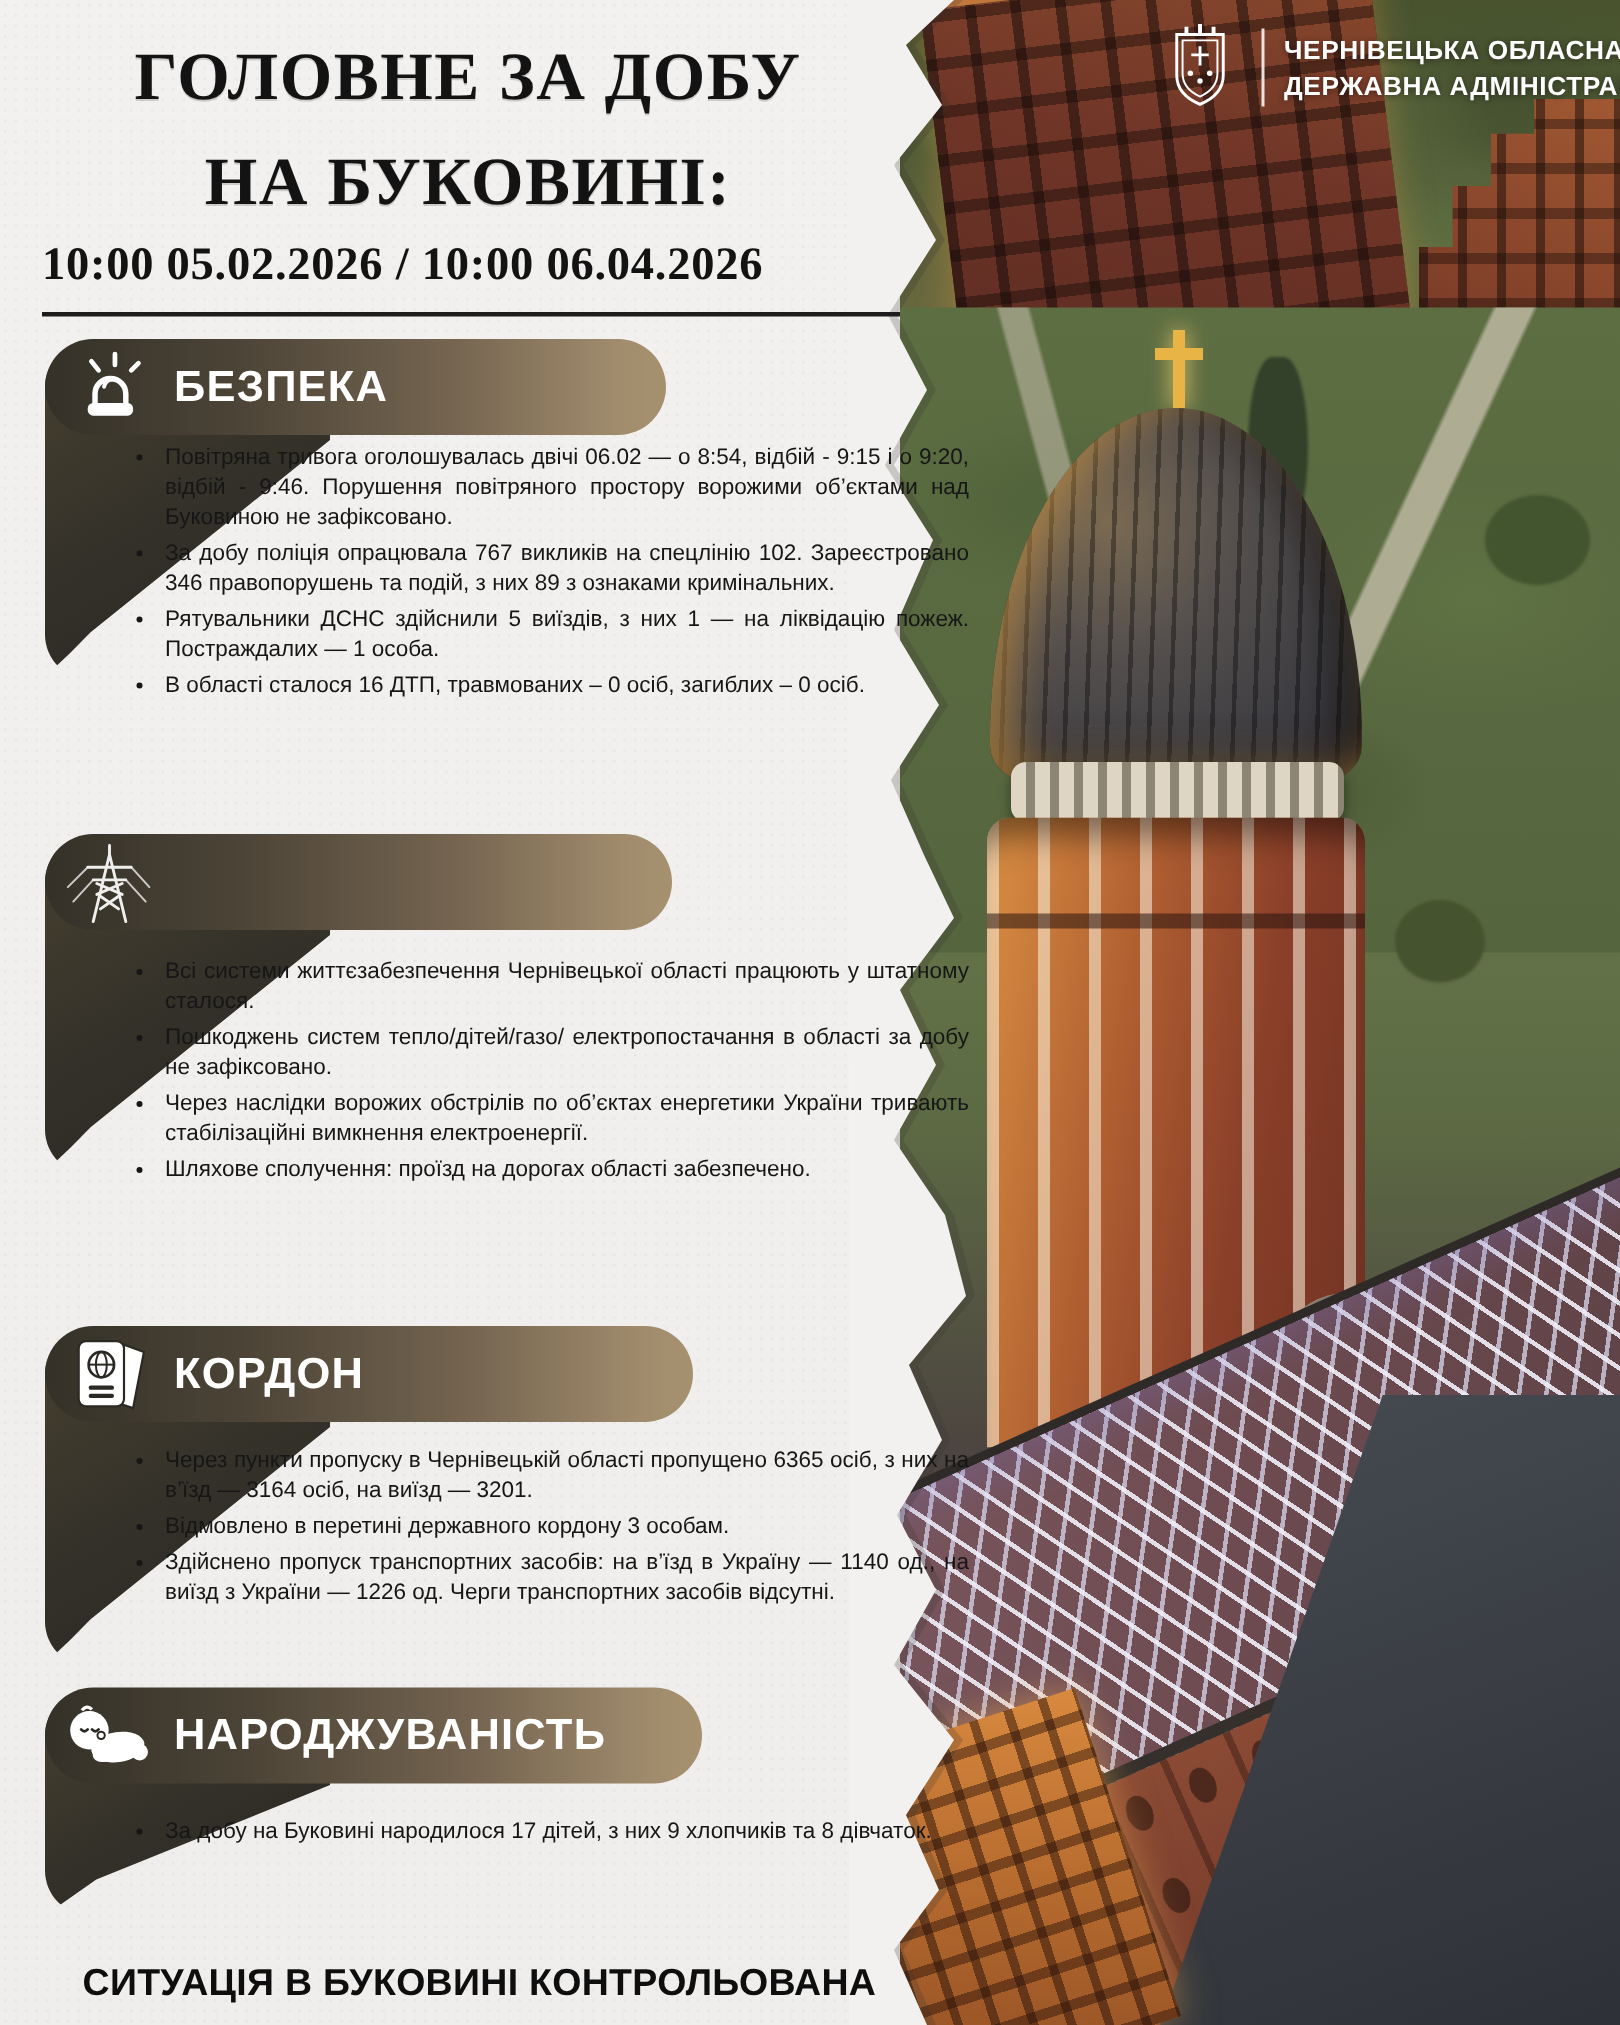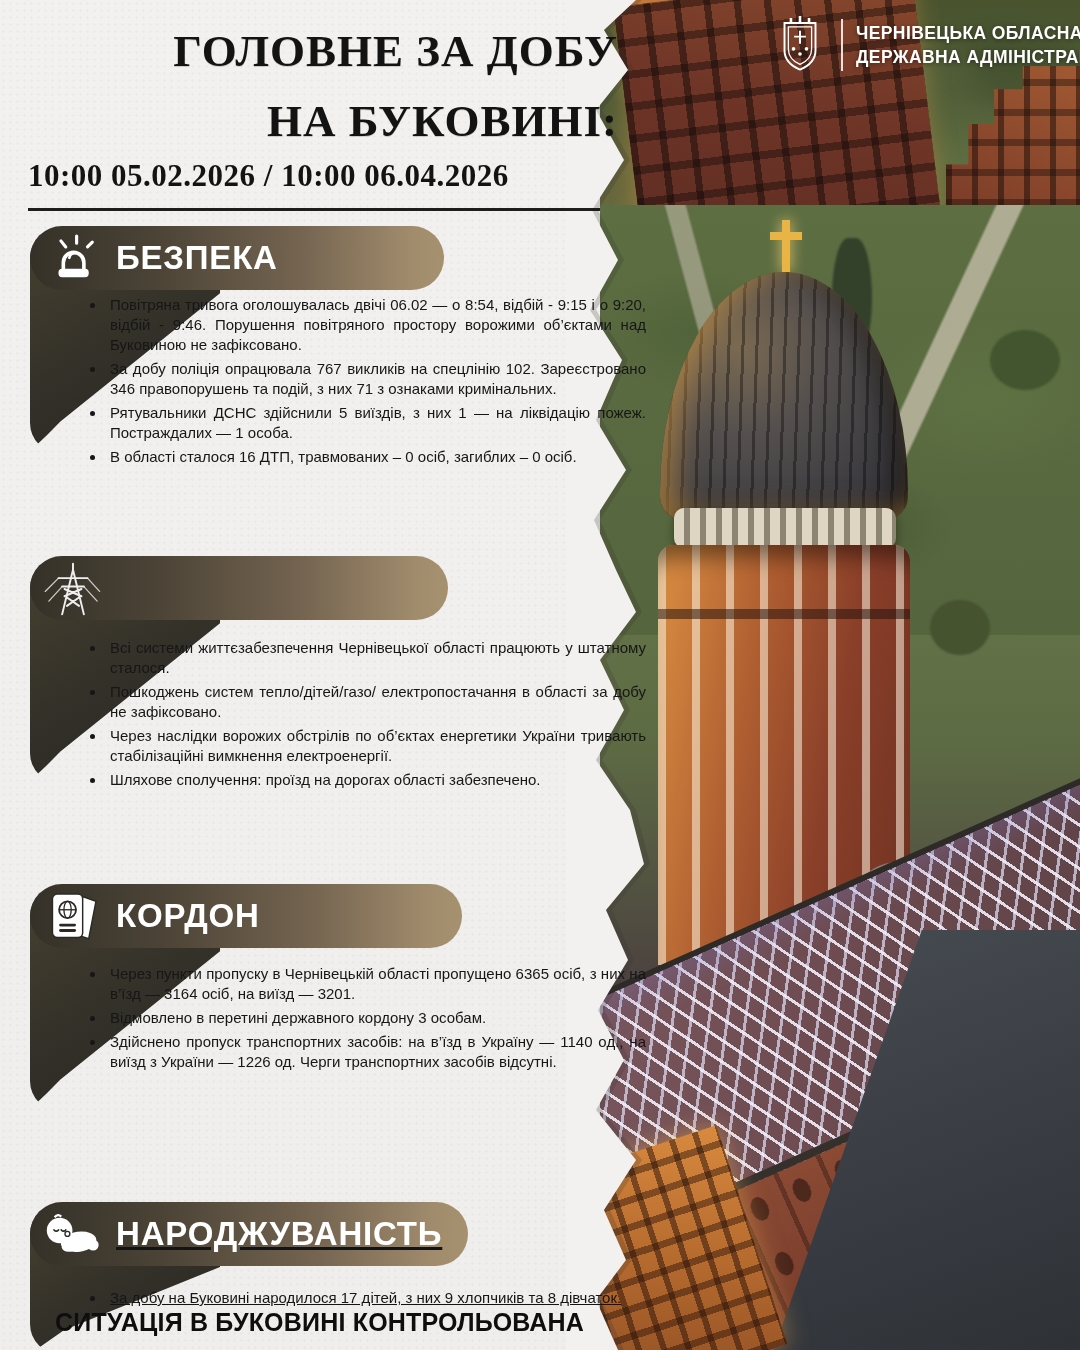--- a/index.html
+++ b/index.html
@@ -11,52 +11,52 @@
       linear-gradient(180deg,#f2f1ef 0%,#efeeec 100%);
     background-size:7px 7px,100% 100%;
     font-family:"Liberation Sans",sans-serif;
     color:#141414;
   }
 
   
   .left-col{position:absolute;left:0;top:0;width:660px;height:1350px;z-index:5;}
 
   .title{
-    position:absolute;top:16px;left:6px;width:612px;text-align:right;
+    position:absolute;top:16px;left:6px;width:612px;text-align:center;
     font-family:"Liberation Serif",serif;font-weight:700;
     font-size:45px;line-height:70px;letter-spacing:1px;color:#131313;
     text-shadow:0 1px 0 rgba(0,0,0,.15);
   }
   .date-line{
     position:absolute;top:158px;left:28px;width:572px;
     font-family:"Liberation Serif",serif;font-weight:700;
     font-size:31px;letter-spacing:.5px;color:#131313;
     padding-bottom:14px;border-bottom:3px solid #1d1d1d;
   }
 
   .section{position:absolute;left:30px;width:618px;}
-  .sec-1{top:226px;} .sec-2{top:556px;} .sec-3{top:884px;} .sec-4{top:1202px;text-decoration:underline;}
+  .sec-1{top:226px;} .sec-2{top:556px;} .sec-3{top:884px;} .sec-4{top:1125px;}
 
   .tab{
     position:absolute;left:0;top:2px;width:190px;height:225px;
     background:linear-gradient(150deg,#46412f 0%,#35322a 45%,#262520 100%);
     border-radius:30px;
     clip-path:polygon(0 0,100% 0,100% 29%,16% 86%,9% 92%,4% 96%,0 100%);
     z-index:1;
   }
   .sec-4 .tab{height:150px;clip-path:polygon(0 0,100% 0,100% 42%,18% 84%,9% 92%,0 100%);}
 
   .pill{
     position:relative;z-index:3;height:64px;display:flex;align-items:center;
     padding-left:86px;border-radius:32px;
     background:linear-gradient(90deg,#343128 0%,#4b4336 30%,#746450 65%,#a08b6c 92%,#a6916f 100%);
   }
   .sec-1 .pill{width:328px;} .sec-2 .pill{width:332px;} .sec-3 .pill{width:346px;} .sec-4 .pill{width:352px;}
   .pill-label{
-    color:#fff;font-weight:700;font-size:33px;letter-spacing:.8px;white-space:nowrap;
+    color:#fff;font-weight:700;font-size:29px;letter-spacing:.8px;white-space:nowrap;
   }
   .pill-icon{position:absolute;left:14px;top:4px;width:58px;height:58px;z-index:4;}
   .pill-icon svg{width:100%;height:100%;}
 
   .bullets{
     position:relative;z-index:3;margin:0;padding:0 0 0 24px;
     margin-left:52px;width:540px;
     font-size:15px;line-height:20px;color:#161616;
     text-align:justify;
   }
@@ -238,21 +238,21 @@
             <path d="M16 32 v-5 a8.5 8.5 0 0 1 17 0 v5"></path>
             <path d="M21 23 a5 5 0 0 1 5 -4" stroke-width="2.2"></path>
             <rect x="12" y="32" width="25" height="7" rx="3" fill="#fff" stroke="none"></rect>
             <path d="M14 9 L18 14 M27 5 L27 11 M40 10 L36 14" stroke-width="2.6"></path>
           </svg>
         </span>
         <span class="pill-label">БЕЗПЕКА</span>
       </div>
       <ul class="bullets">
         <li>Повітряна тривога оголошувалась двічі 06.02 — о 8:54, відбій - 9:15 і о 9:20, відбій - 9:46. Порушення повітряного простору ворожими об’єктами над Буковиною не зафіксовано.</li>
-        <li>За добу поліція опрацювала 767 викликів на спецлінію 102. Зареєстровано 346 правопорушень та подій, з них 71 з ознаками кримінальних.</li>
+        <li>За добу поліція опрацювала 767 викликів на спецлінію 102. Зареєстровано 346 правопорушень та подій, з них 89 з ознаками кримінальних.</li>
         <li>Рятувальники ДСНС здійснили 5 виїздів, з них 1 — на ліквідацію пожеж. Постраждалих — 1 особа.</li>
         <li>В області сталося 16 ДТП, травмованих – 0 осіб, загиблих – 0 осіб.</li>
       </ul>
     </div>
 
     <div class="section sec-2">
       <div class="tab"></div>
       <div class="pill">
         <span class="pill-icon">
           <svg viewBox="0 0 48 48" fill="none" stroke="#fff" stroke-width="1.6" stroke-linecap="round" opacity="0.92">

